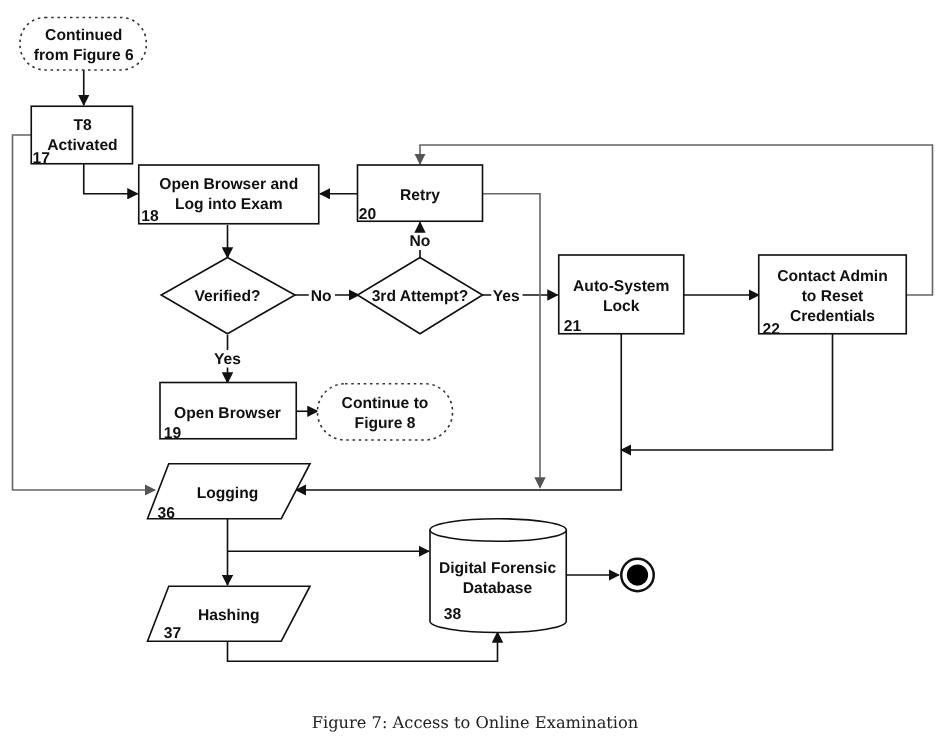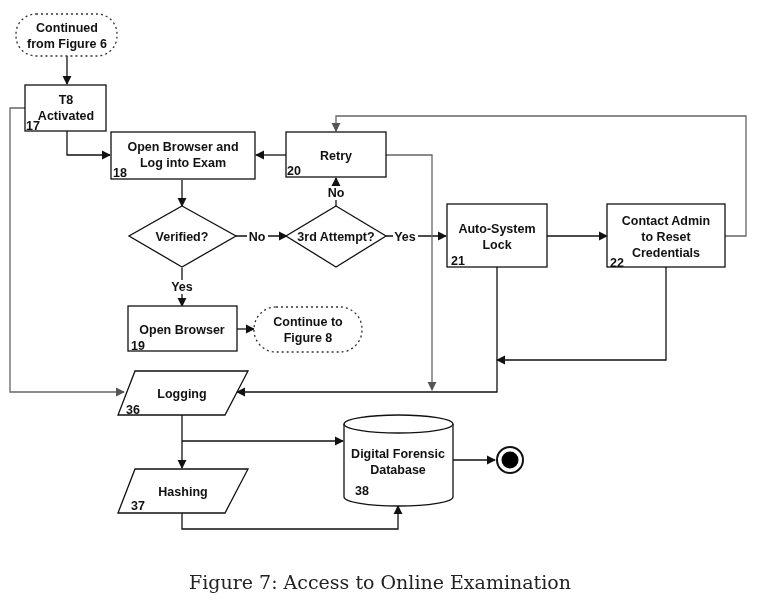--- a/index.html
+++ b/index.html
@@ -6,21 +6,21 @@
   body { width: 760px; height: 602px; position: relative; overflow: hidden; }
   #diagram { position: absolute; left: 0; top: 0; }
   .node-text { font-family: "Liberation Sans", sans-serif; font-weight: bold; font-size: 12.5px; fill: #111; }
   .num-text { font-family: "Liberation Sans", sans-serif; font-weight: bold; font-size: 12.5px; fill: #111; }
   .edge-label { font-family: "Liberation Sans", sans-serif; font-weight: bold; font-size: 12.5px; fill: #111; }
   .shape { fill: #fff; stroke: #111; stroke-width: 1.3; }
   .dotted { fill: #fff; stroke: #333; stroke-width: 1.3; stroke-dasharray: 2 3; }
   .edge { fill: none; stroke: #111; stroke-width: 1.3; }
   .edge.grey { stroke: #666; }
   .caption { position: absolute; left: 0; width: 760px; top: 571px; text-align: center;
-             font-family: "DejaVu Serif", serif; font-size: 19px; color: #222; }
+             font-family: "DejaVu Serif", serif; font-size: 13px; color: #222; }
 </style>
 </head>
 <body>
 
 <svg id="diagram" width="760" height="602" viewBox="0 0 760 602">
   <defs>
     <marker id="arr" viewBox="0 0 10 10" refX="9" refY="5" markerWidth="7" markerHeight="7" orient="auto">
       <path d="M0,0 L10,5 L0,10 z" fill="#111"></path>
     </marker>
     <marker id="arrg" viewBox="0 0 10 10" refX="9" refY="5" markerWidth="7" markerHeight="7" orient="auto">

